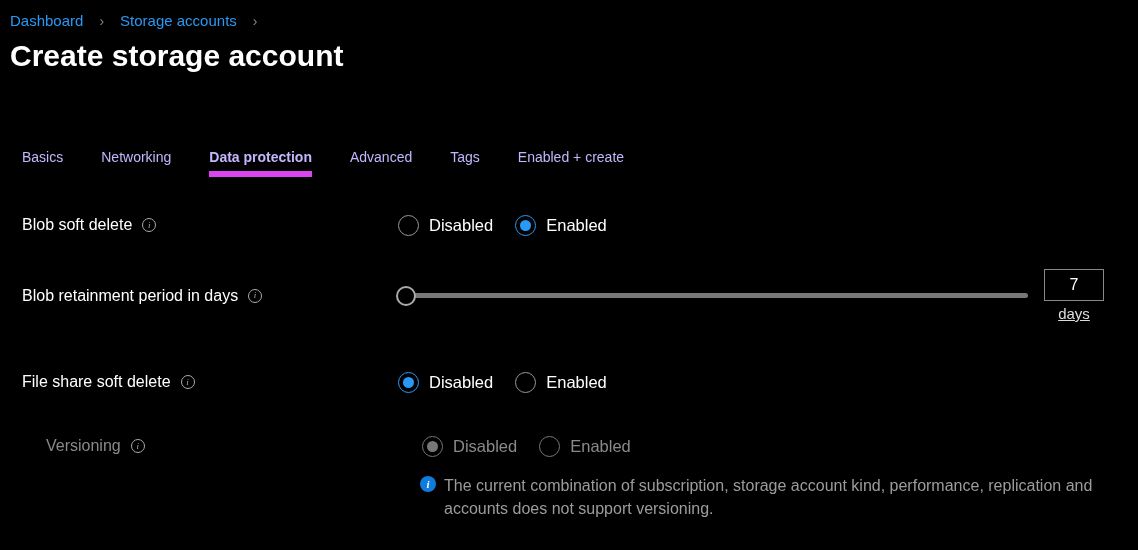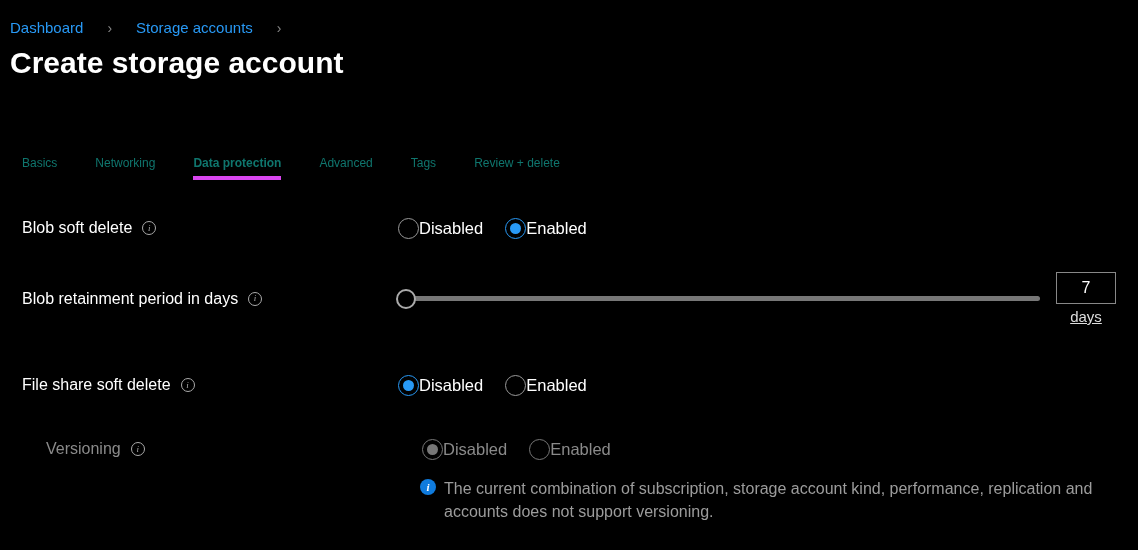--- a/index.html
+++ b/index.html
@@ -10,25 +10,25 @@
     body {
       background: #000;
       color: #fff;
       font-family: "Segoe UI", -apple-system, sans-serif;
       font-size: 14px;
       width: 1138px;
       height: 550px;
       overflow: hidden;
     }
     .breadcrumb {
-      padding: 19px 10px 0 10px;
+      padding: 12px 10px 0 10px;
       font-size: 15px;
       display: flex;
       align-items: center;
-      gap: 24px;
+      gap: 16px;
     }
     .breadcrumb a {
       color: #2899f5;
       text-decoration: none;
       cursor: pointer;
     }
     .breadcrumb .chev {
       color: #888;
       font-size: 14px;
     }
@@ -36,31 +36,31 @@
       font-size: 30px;
       font-weight: 600;
       padding: 10px 27px 0 10px;
     }
     .tabs {
       display: flex;
       gap: 38px;
       padding: 76px 0 0 22px;
     }
     .tab {
-      font-size: 12px;
+      font-size: 14px;
       cursor: pointer;
       padding-bottom: 6px;
-      color: #0f766e;
+      color: #c4b5fd;
     }
     .tab.active {
       font-weight: 600;
-      border-bottom: 4px solid #d946ef;
+      border-bottom: 6px solid #d946ef;
     }
     .form-area {
-      padding: 28px 22px 0 22px;
+      padding: 28px 34px 0 22px;
     }
     .form-row {
       display: flex;
       align-items: center;
       min-height: 40px;
       margin-bottom: 24px;
     }
     .form-row.disabled-row .label {
       color: #8a8a8a;
     }
@@ -92,20 +92,21 @@
     }
     .control-col {
       display: flex;
       align-items: center;
       gap: 22px;
       flex: 1;
     }
     .radio-opt {
       display: inline-flex;
       align-items: center;
+      gap: 10px;
       cursor: pointer;
       justify-content: flex-end;
     }
     .radio-opt.disabled {
       cursor: default;
     }
     .radio-circle {
       width: 21px;
       height: 21px;
       border: 1.5px solid #999;
@@ -237,21 +238,21 @@
 </div>
 
 <h1 class="page-title">Create storage account</h1>
 
 <div class="tabs">
   <div class="tab">Basics</div>
   <div class="tab">Networking</div>
   <div class="tab active">Data protection</div>
   <div class="tab">Advanced</div>
   <div class="tab">Tags</div>
-  <div class="tab">Review + delete</div>
+  <div class="tab">Enabled + create</div>
 </div>
 
 <div class="form-area">
 
   <div class="form-row">
     <div class="label-col">
       <span class="label">Blob soft delete</span>
       <span class="info-icon">i</span>
     </div>
     <div class="control-col">

